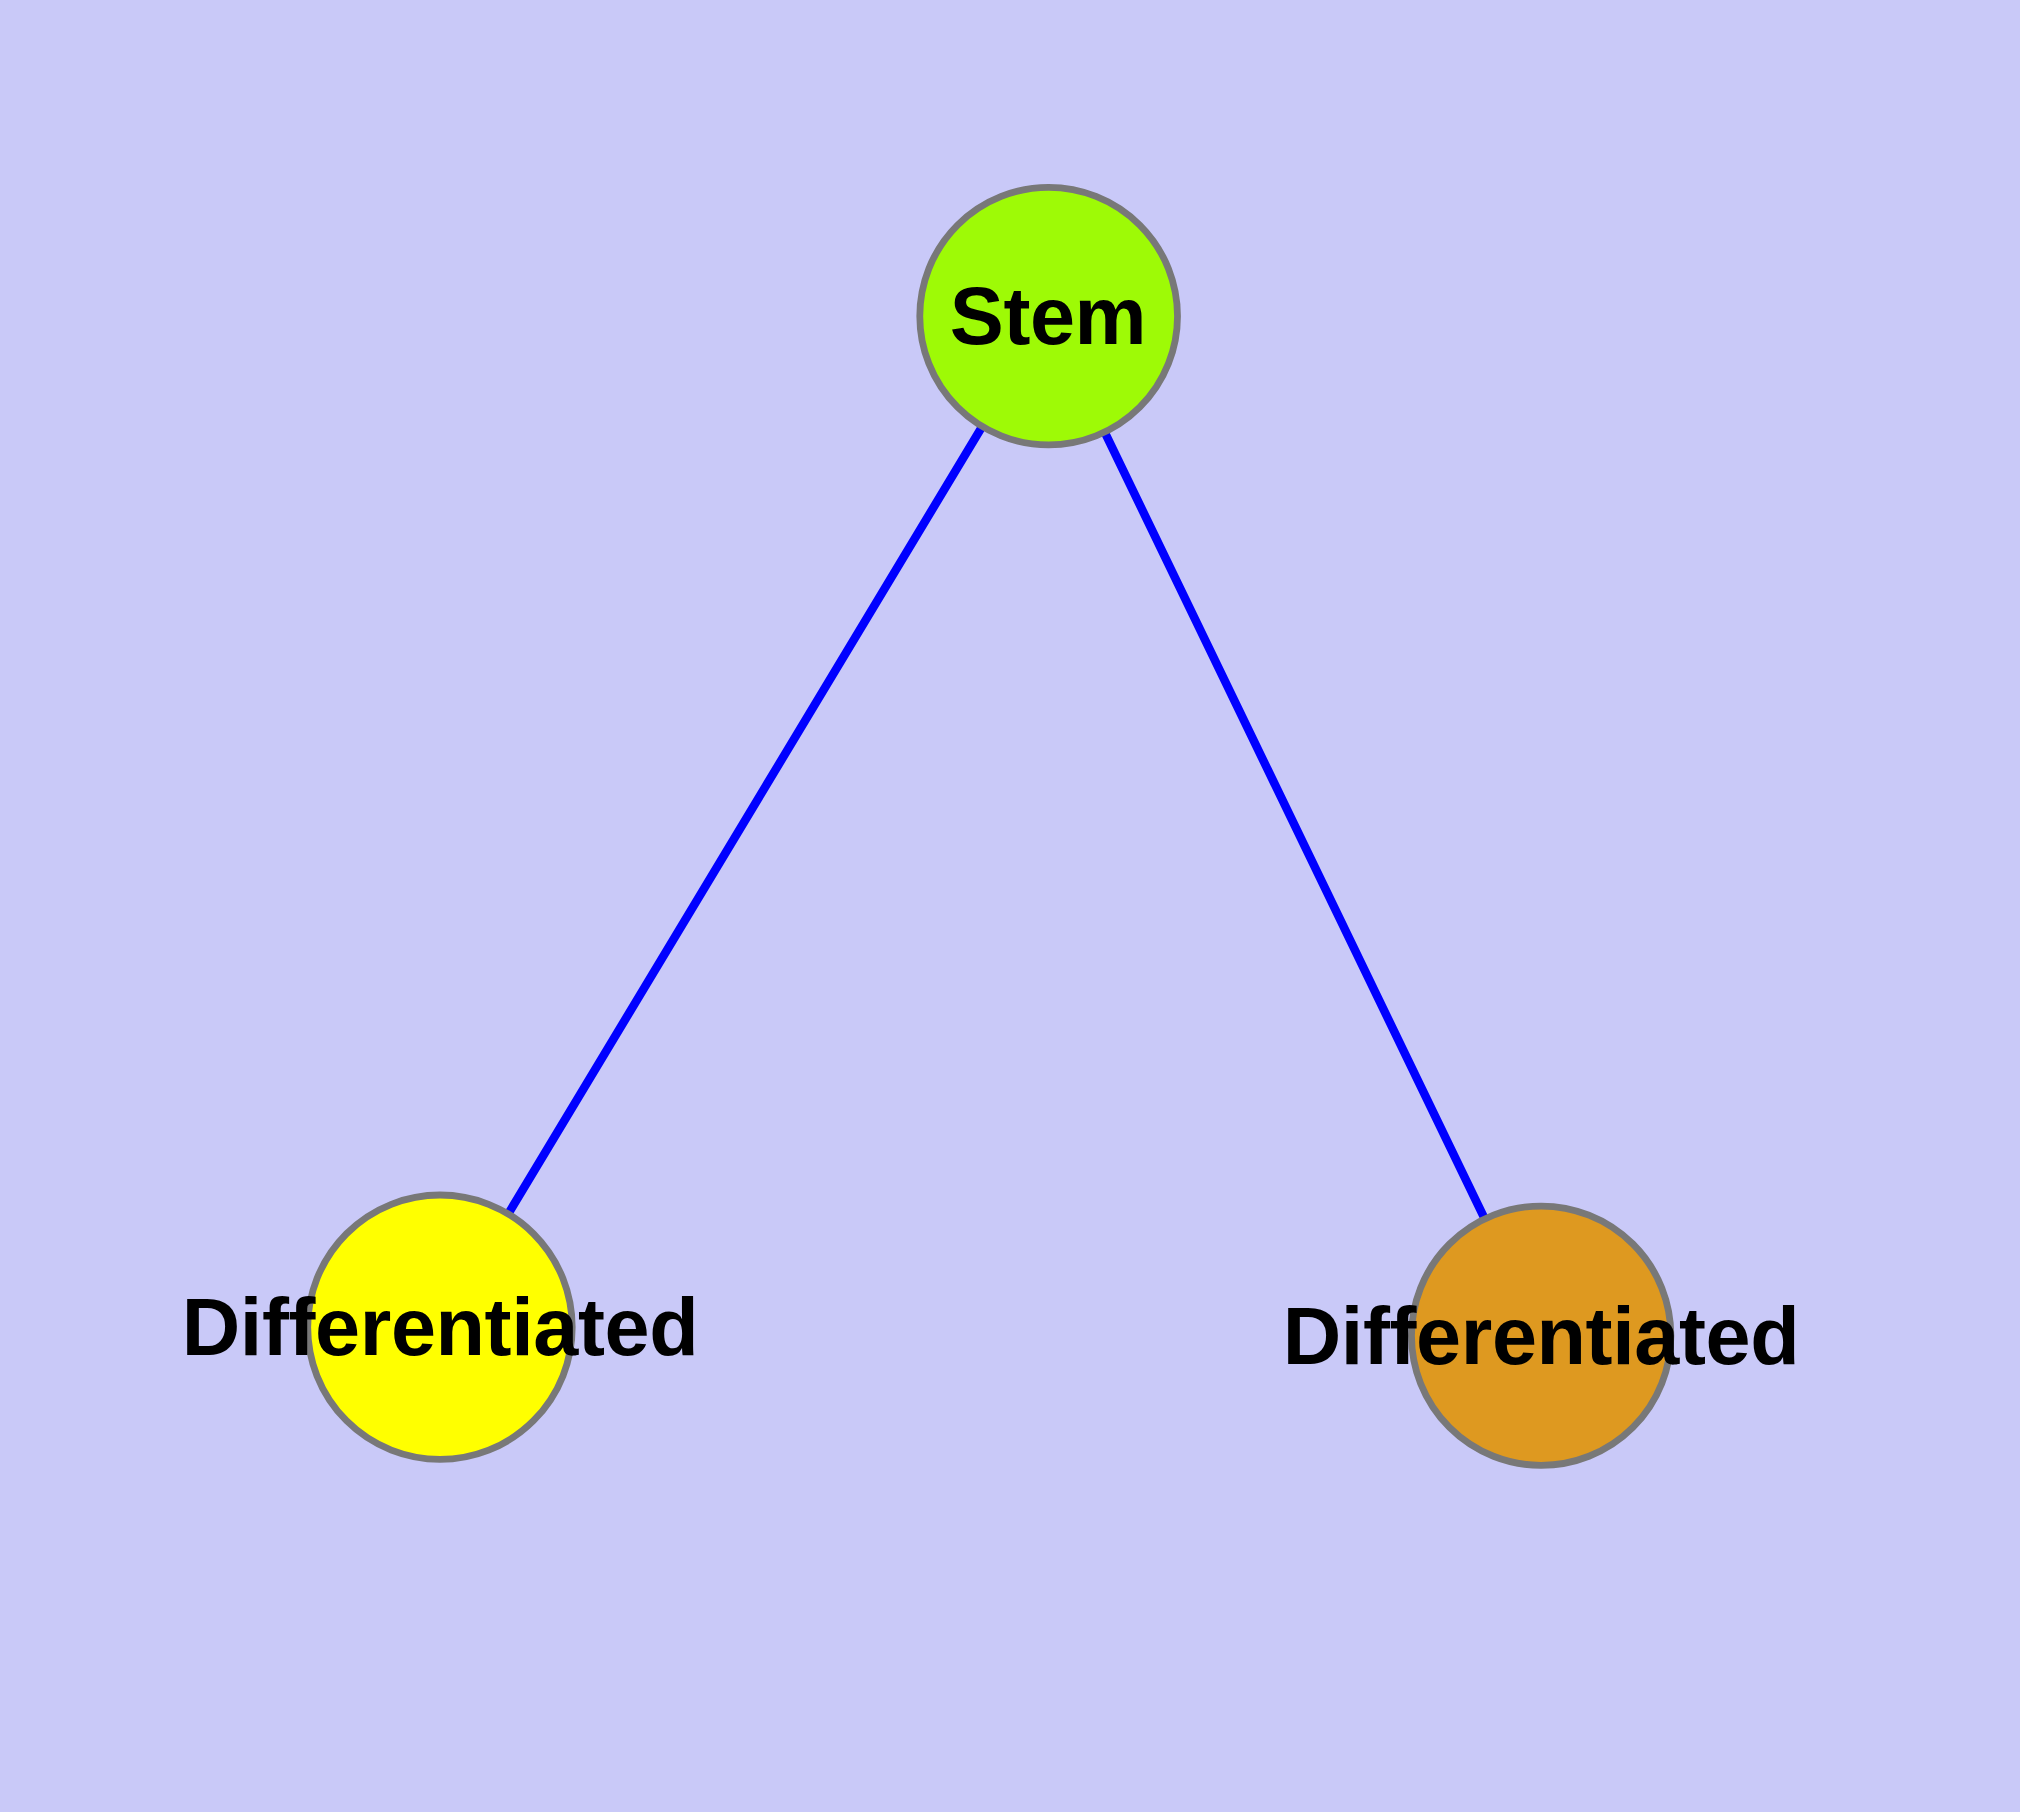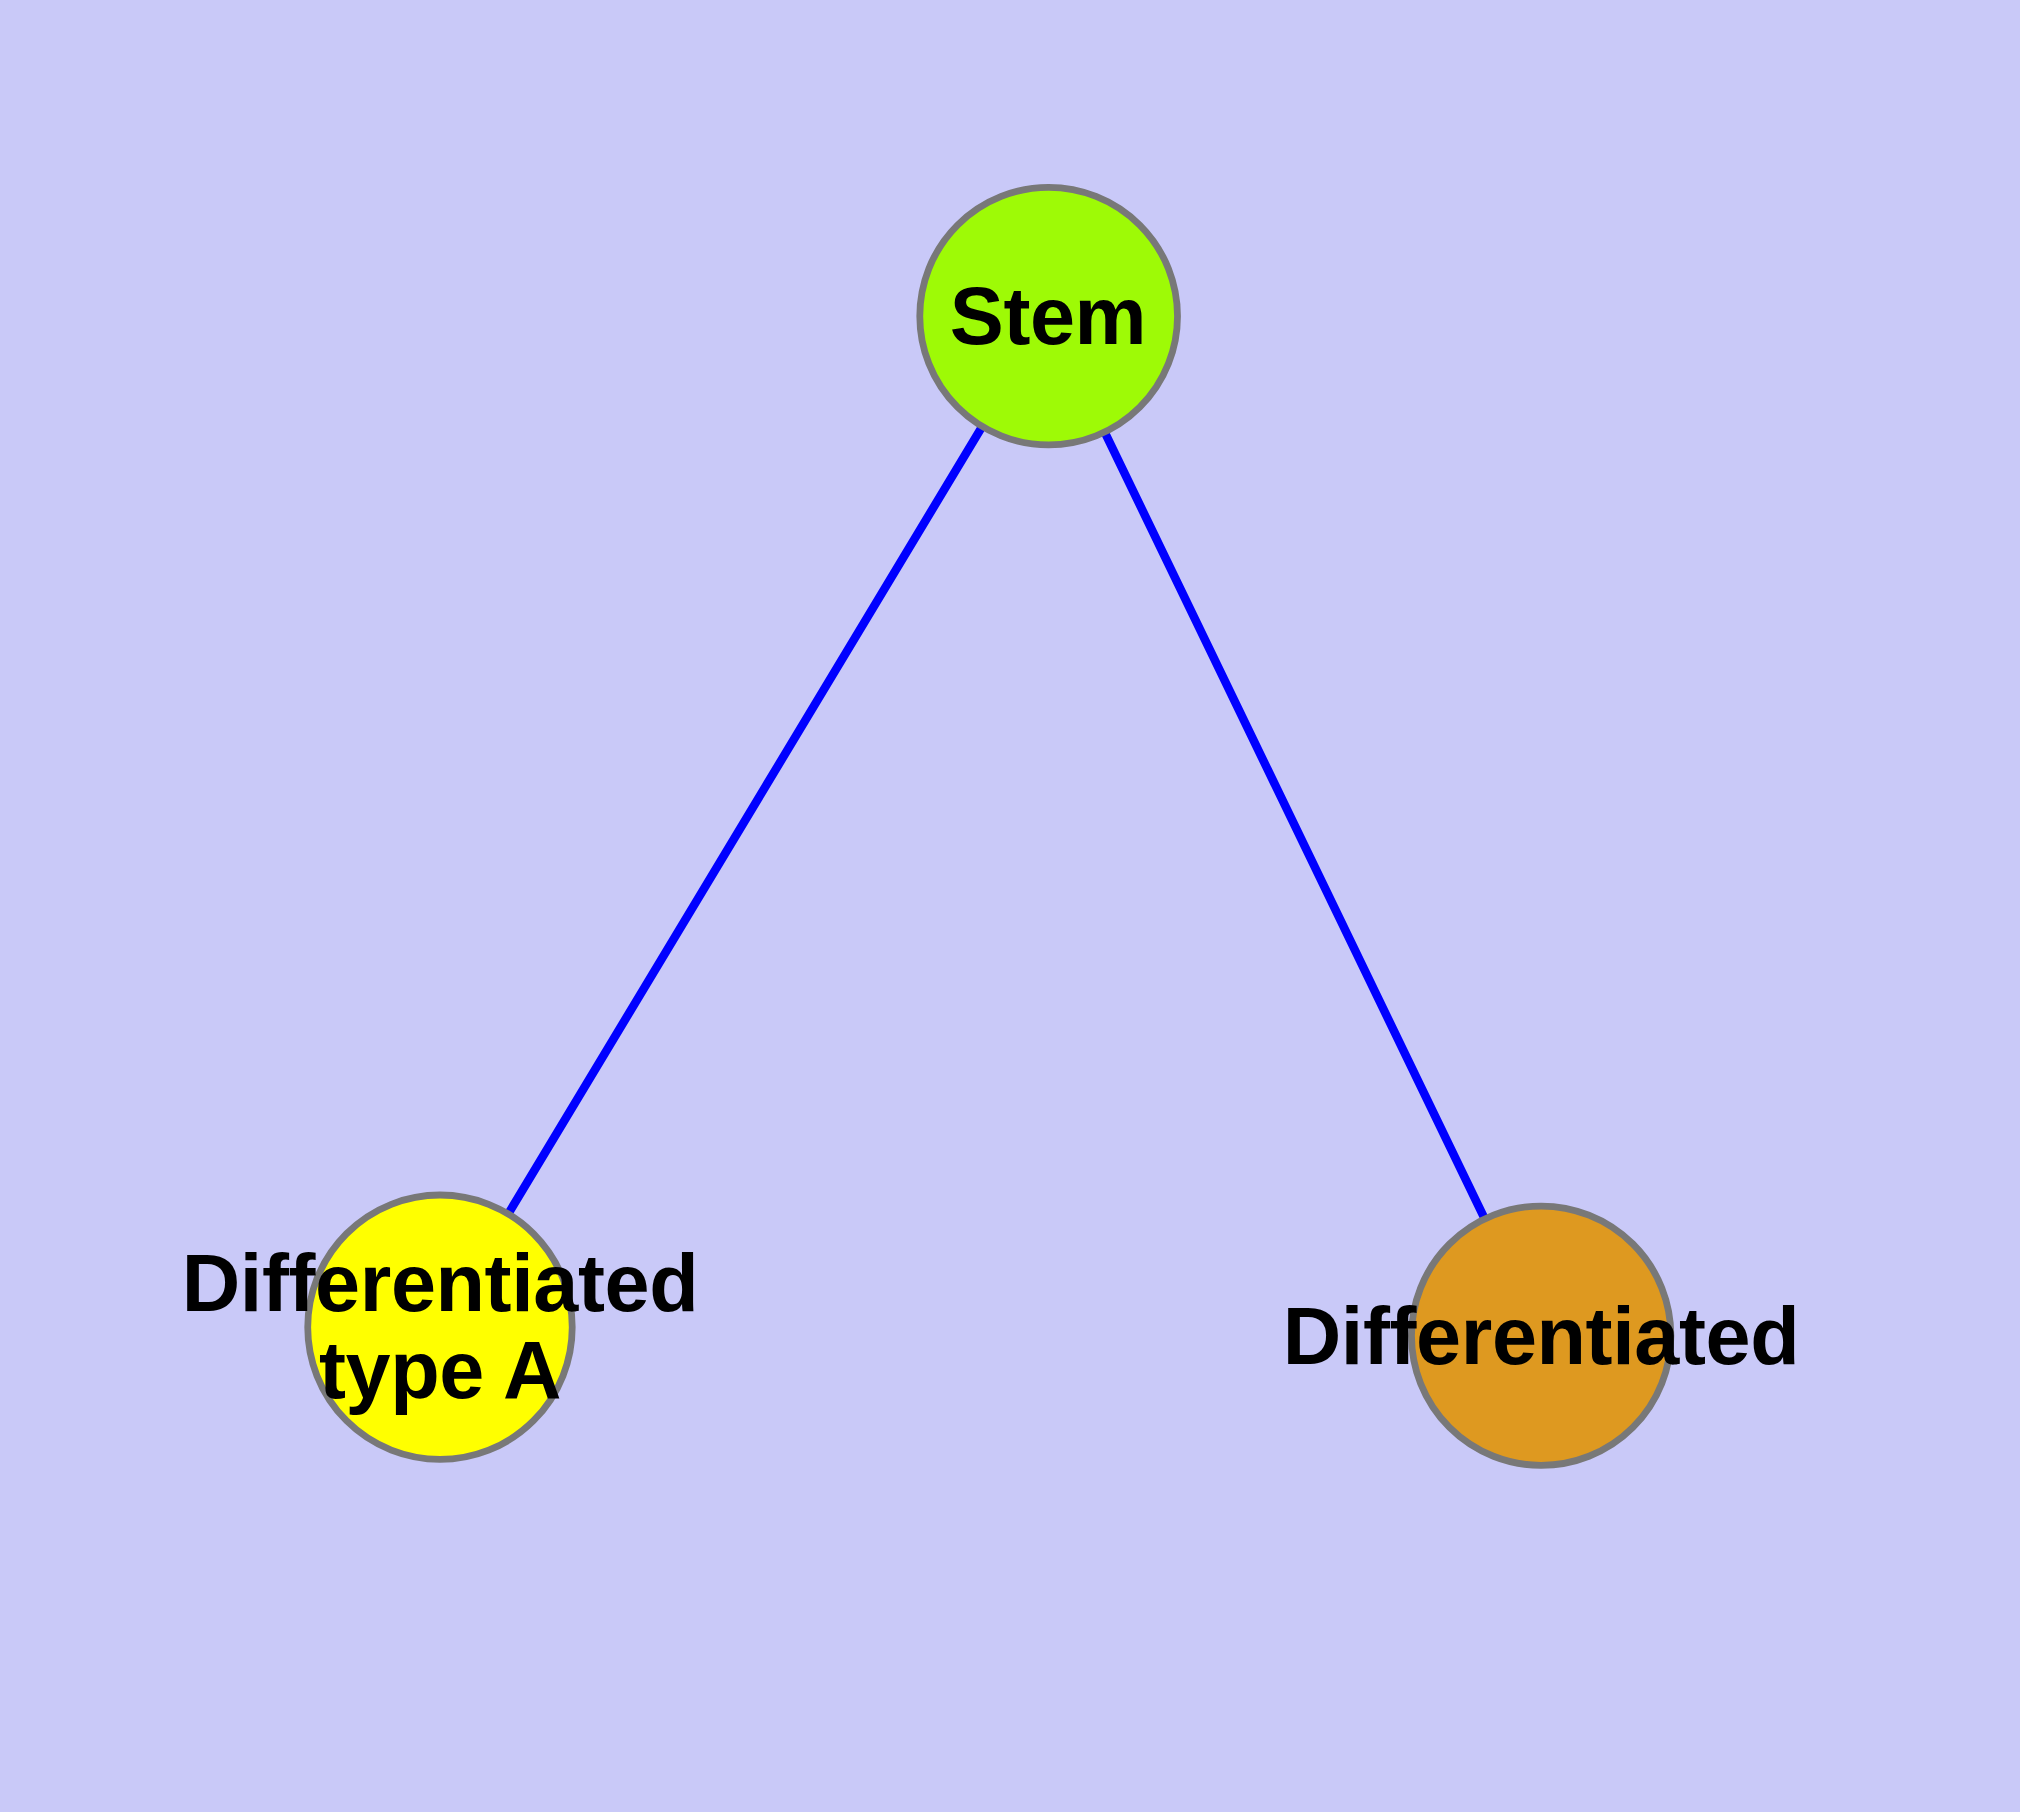--- a/index.html
+++ b/index.html
@@ -27,21 +27,21 @@
   svg.layer {
     position: absolute;
     left: 0;
     top: 0;
     width: 2021px;
     height: 1812px;
     overflow: visible;
   }
   .node-label {
     position: absolute;
-    text-align: center;
+    text-align: left;
     font-weight: bold;
     font-size: 81px;
     line-height: 87px;
     color: #000000;
     white-space: pre;
     transform: translate(-50%, -50%);
     letter-spacing: -0.4px;
     pointer-events: none;
   }
 </style>
@@ -62,18 +62,18 @@
   <svg class="layer node-layer" viewBox="0 0 2384 2138" preserveAspectRatio="none">
     <g id="nodes-group">
         <circle cx="1237" cy="373" r="152" fill="#9EFA06" stroke="#787878" stroke-width="8"></circle>
         <circle cx="519" cy="1566" r="156" fill="#FFFF00" stroke="#787878" stroke-width="8"></circle>
         <circle cx="1818" cy="1576" r="153" fill="#DE9920" stroke="#787878" stroke-width="8"></circle>
       </g>
   </svg>
 
   <div class="label-layer" id="labels-group">
       <div class="node-label" style="left: 1048px; top: 316px; color: rgb(0, 0, 0); font-size: 81px;"><span style="display: block;">Stem</span></div>
-      <div class="node-label" style="left: 440px; top: 1327px; color: rgb(0, 0, 0); font-size: 81px;"><span style="display: block;">Differentiated</span><span style="display: block;">type A</span></div>
+      <div class="node-label" style="left: 440px; top: 1327px; color: rgb(0, 0, 0); font-size: 81px;"><span style="display: block;">Differentiated</span></div>
       <div class="node-label" style="left: 1541px; top: 1336px; color: rgb(0, 0, 0); font-size: 81px;"><span style="display: block;">Differentiated</span></div>
     </div>
 
 </div>
 
 
 </body></html>

